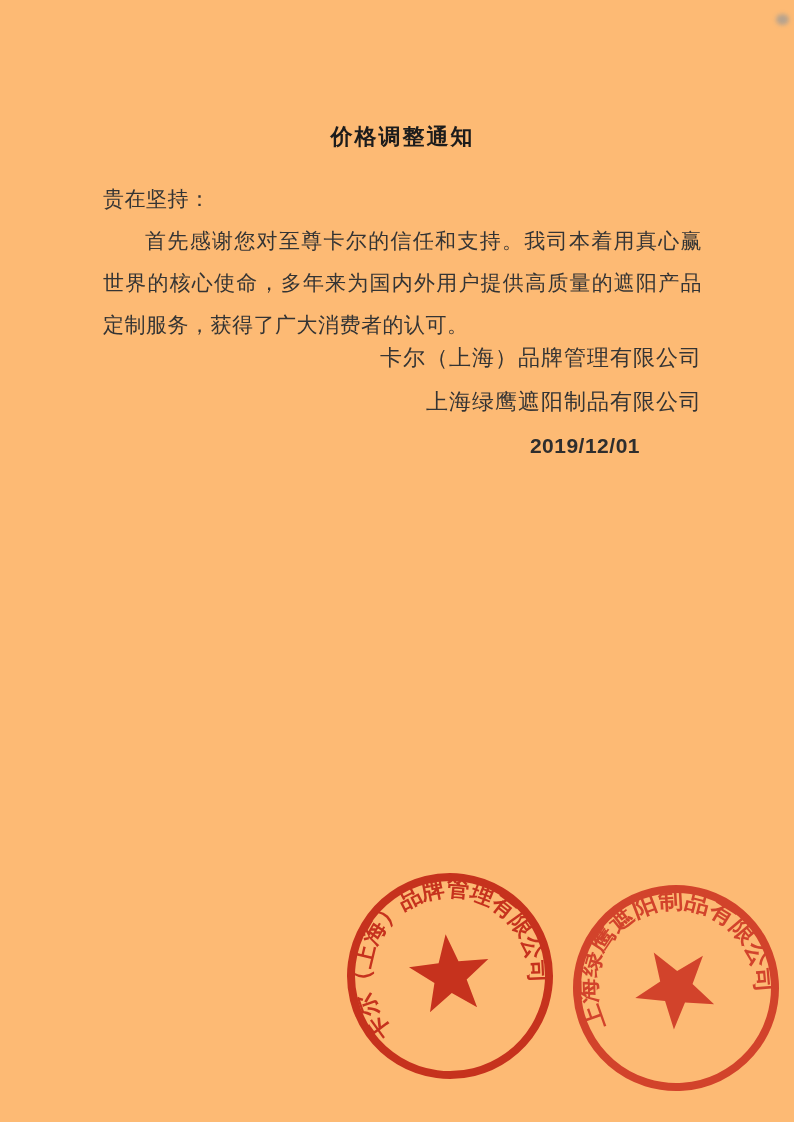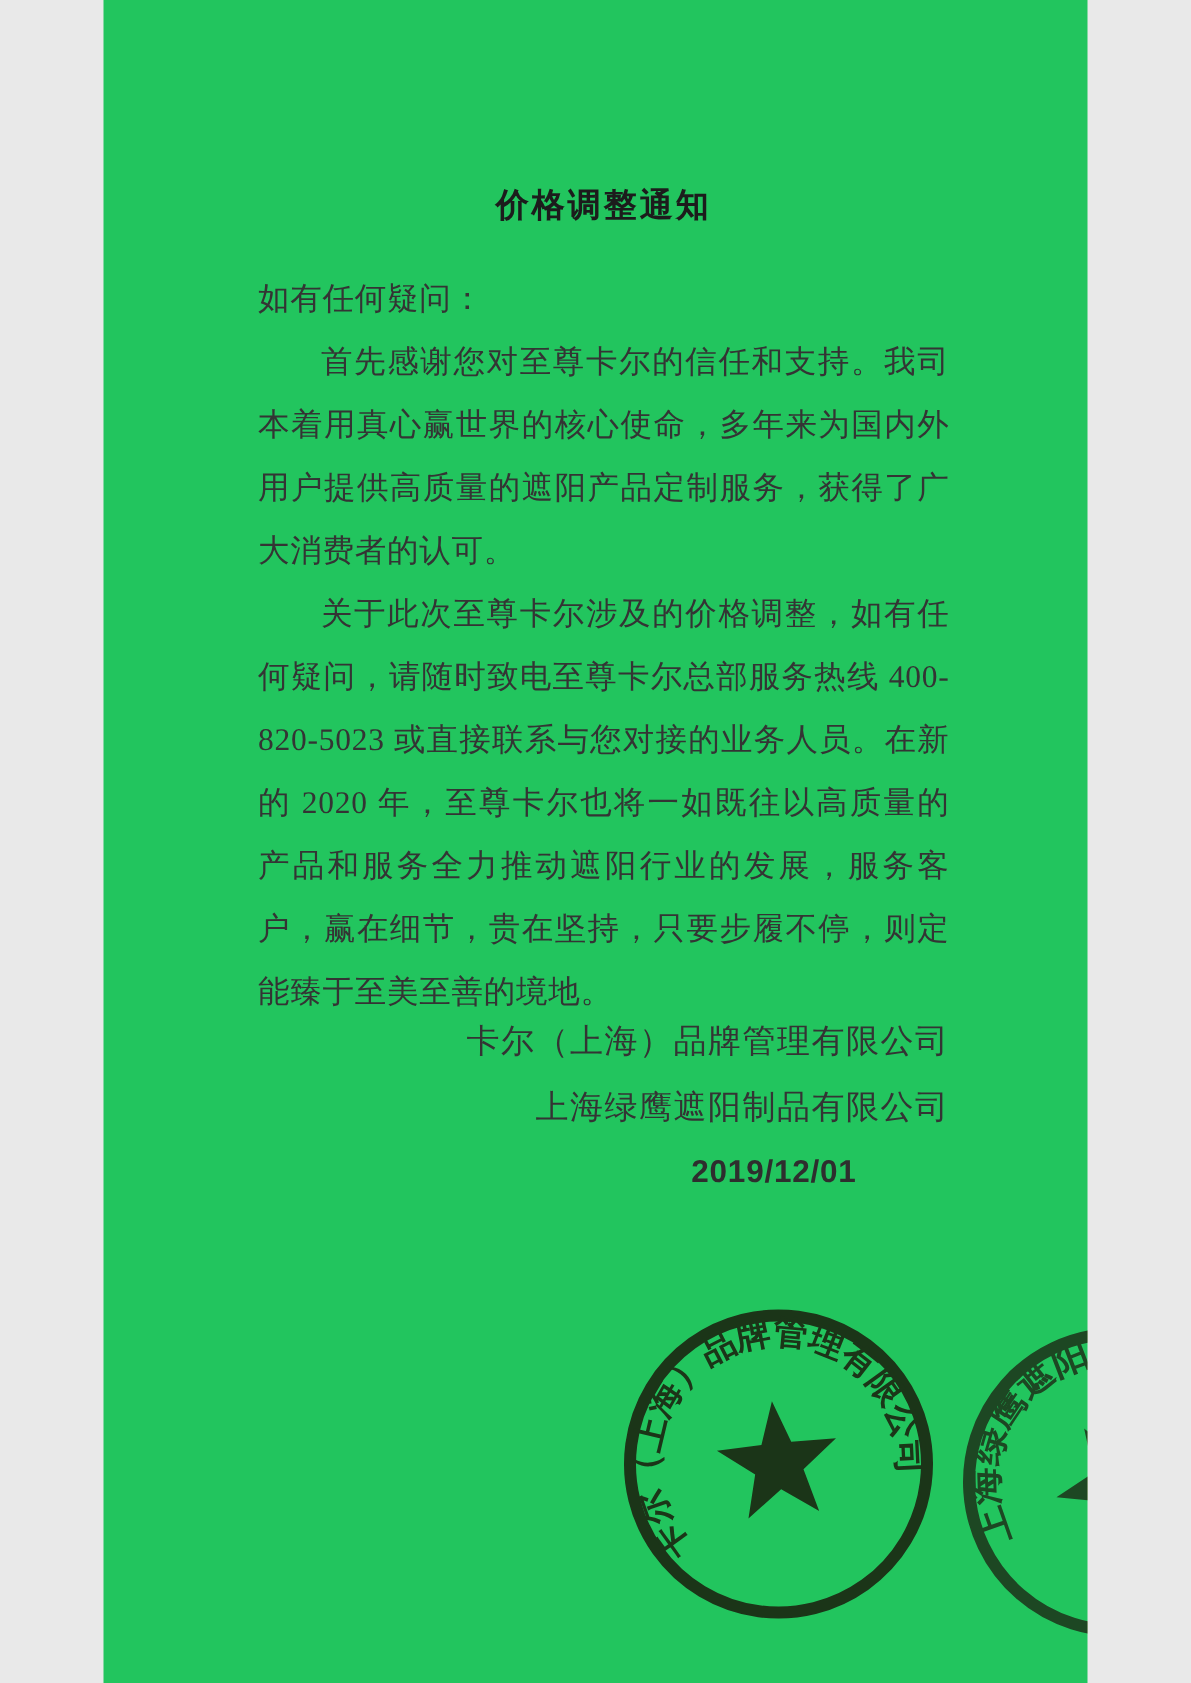--- a/index.html
+++ b/index.html
@@ -1,20 +1,20 @@
 <!DOCTYPE html>
 <html><head>
 <meta charset="utf-8">
 <style>
   html,body{margin:0;padding:0;background:#e9e9e9;}
   .page{
     position:relative;
-    width:656px;height:1122px;
+    width:794px;height:1122px;
     margin:0 auto;
-    background:#22c55e;
+    background:#fdba74;
     overflow:hidden;
     font-family:"Liberation Serif","DejaVu Serif",serif;
     color:#343434;
   }
   .content{padding:116px 92px 0 103px;}
   .doc-title{
     font-family:"Liberation Sans","DejaVu Sans",sans-serif;
     font-size:22px;font-weight:700;color:#1c1c1c;
     text-align:center;letter-spacing:2px;
     line-height:42px;margin:0 0 20px 0;
@@ -49,24 +49,23 @@
   }
 </style>
 </head>
 <body>
 
 <div class="page">
   <div class="content">
 
     <h1 class="doc-title">价格调整通知</h1>
 
-    <p class="line">如有任何疑问：</p>
+    <p class="line">贵在坚持：</p>
 
     <p class="line indent">首先感谢您对至尊卡尔的信任和支持。我司本着用真心赢世界的核心使命，多年来为国内外用户提供高质量的遮阳产品定制服务，获得了广大消费者的认可。</p>
-    <p class="line indent">关于此次至尊卡尔涉及的价格调整，如有任何疑问，请随时致电至尊卡尔总部服务热线 400-820-5023 或直接联系与您对接的业务人员。在新的 2020 年，至尊卡尔也将一如既往以高质量的产品和服务全力推动遮阳行业的发展，服务客户，赢在细节，贵在坚持，只要步履不停，则定能臻于至美至善的境地。</p>
 
     <div class="signature">
       <p>卡尔（上海）品牌管理有限公司</p>
       <p>上海绿鹰遮阳制品有限公司</p>
       <p class="date">2019/12/01</p>
     </div>
   </div>
 
   <svg class="seal seal-left" viewBox="0 0 216 216">
     <g transform="rotate(-14 108 108)">

